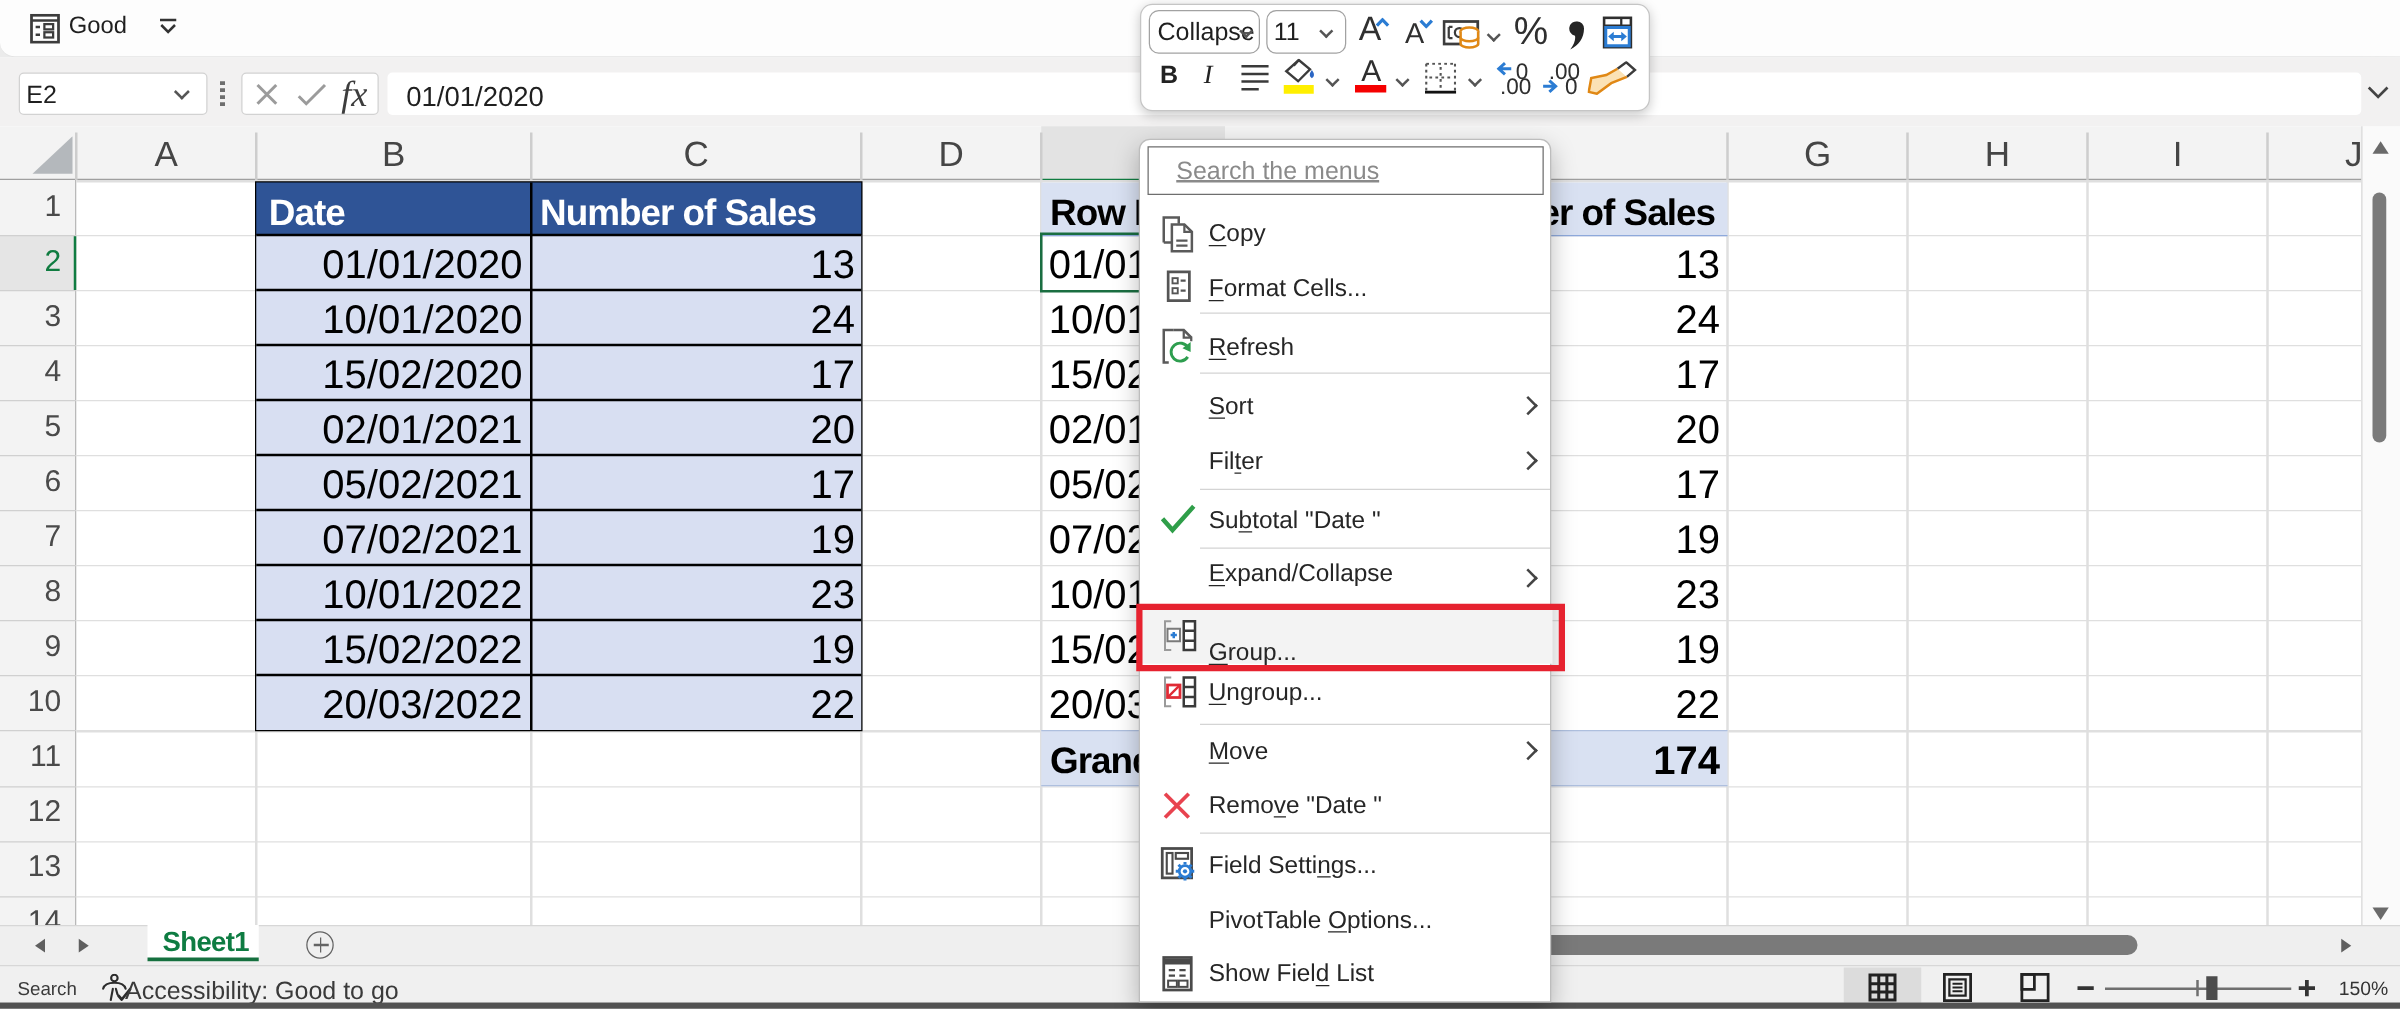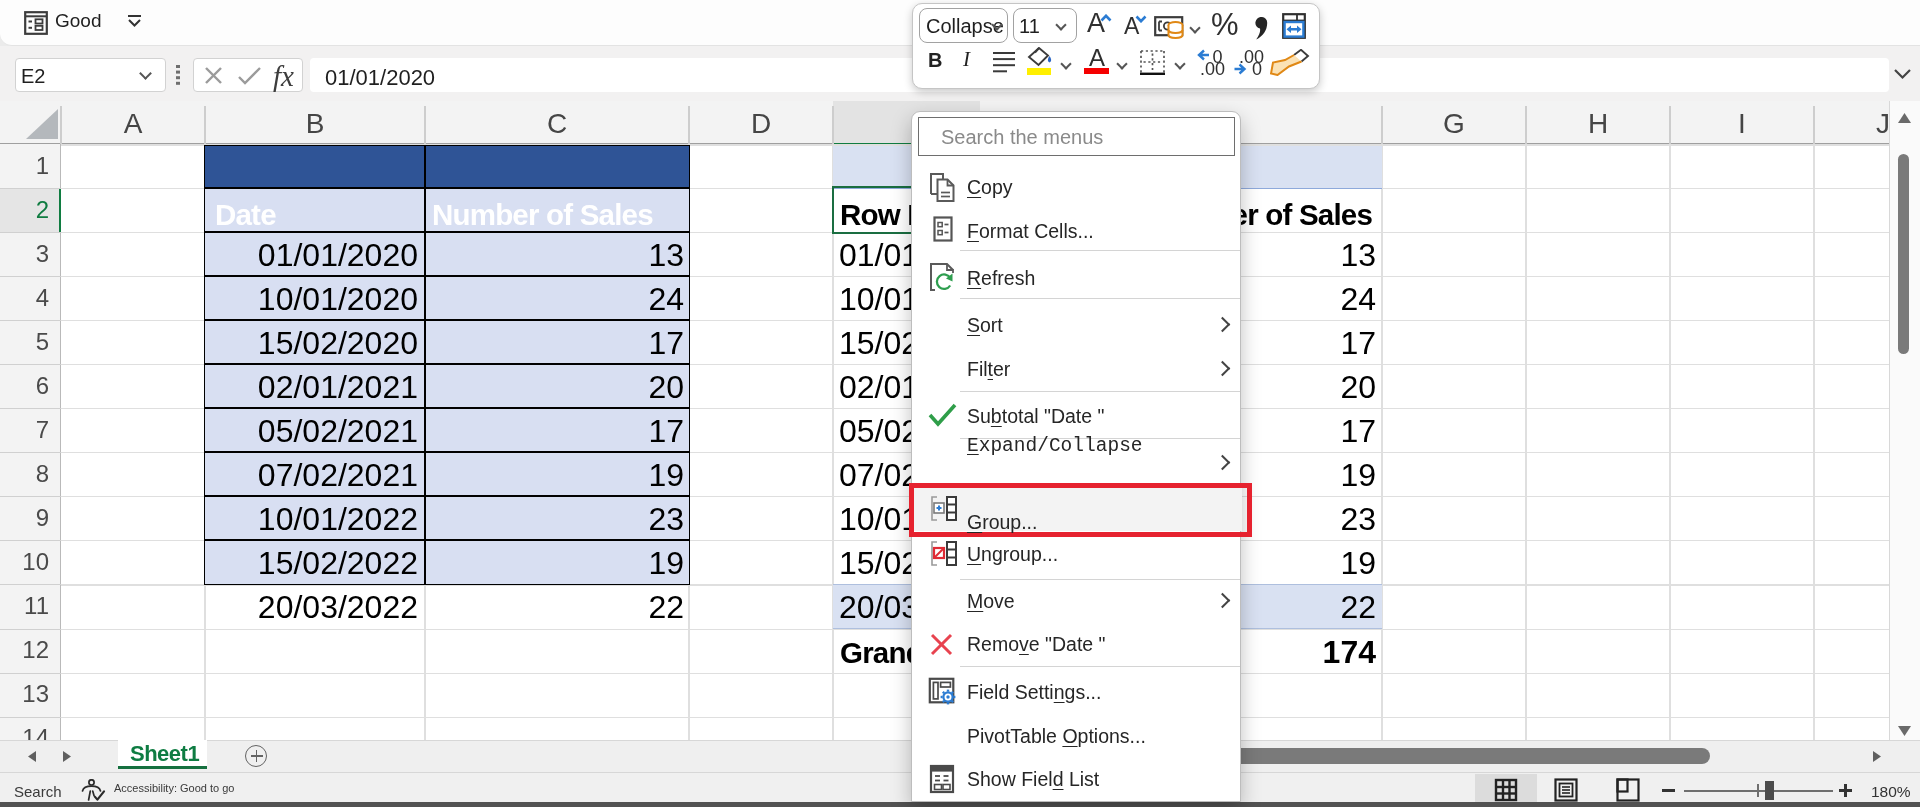--- a/index.html
+++ b/index.html
@@ -2,21 +2,21 @@
 <html><head>
 <meta charset="utf-8">
 <style>
 *{margin:0;padding:0;box-sizing:border-box;}
 html,body{width:1920px;height:807px;overflow:hidden;background:#fff;font-family:"Liberation Sans",sans-serif;}
 .abs{position:absolute;}
 .gl-v{position:absolute;width:1.5px;background:#dfdfdf;}
 .gl-h{position:absolute;height:1.5px;background:#dfdfdf;}
 .colhdr{position:absolute;top:101px;height:43px;color:#454545;font-size:28px;text-align:center;line-height:46px;}
 .rowhdr{position:absolute;left:0;width:59px;height:44px;line-height:44px;color:#4a4a4a;font-size:24px;text-align:right;padding-right:10px;}
-.cell{position:absolute;font-size:32px;color:#000;line-height:1;margin-top:44px;}
+.cell{position:absolute;font-size:32px;color:#000;line-height:1;}
 .menuitem{position:absolute;left:967px;font-size:19.5px;line-height:22px;color:#262626;}
 .menusep{position:absolute;left:960px;width:280px;height:1px;background:#d4d4d4;}
 .chev-r{position:absolute;width:11px;height:11px;border-top:2px solid #444;border-right:2px solid #444;transform:rotate(45deg);}
 .chev-d{position:absolute;width:9px;height:9px;border-right:2px solid #555;border-bottom:2px solid #555;transform:rotate(45deg);}
 u{text-decoration:underline;text-underline-offset:3px;}
 </style>
 </head>
 <body>
 
 <div class="abs" id="grid" style="left:0;top:101px;width:1920px;height:639px;background:#fff;"></div>
@@ -176,21 +176,21 @@
   </svg>
 
 <div class="abs" style="left:0;top:772px;width:1920px;height:30px;background:#f0f0f0;border-top:1px solid #d7d7d7;"></div>
 <div class="abs" style="left:14px;top:783px;font-size:15px;color:#3a3a3a;">Search</div>
 <svg class="abs" style="left:81px;top:779px;" width="26" height="24" viewBox="0 0 26 24">
   <circle cx="10.5" cy="3.4" r="2.6" fill="none" stroke="#2c2c2c" stroke-width="1.7"></circle>
   <path d="M1.5 12 C2.5 8 6 7.2 10.5 7.2 C15 7.2 18.5 8 19.5 12" fill="none" stroke="#2c2c2c" stroke-width="1.7" stroke-linecap="round"></path>
   <path d="M9.3 12 L7.6 21 M11.7 12 L13 16.5" fill="none" stroke="#2c2c2c" stroke-width="1.7" stroke-linecap="round"></path>
   <path d="M13.8 17.6 L16.4 20.6 L23 12.4" fill="none" stroke="#2c2c2c" stroke-width="2.2" stroke-linecap="round" stroke-linejoin="round"></path>
 </svg>
-<div class="abs" style="left:114px;top:782px;font-size:11px;color:#3a3a3a;">Accessibility: Good to go</div>
+<div class="abs" style="left:100px;top:782px;font-size:20px;color:#3a3a3a;">Accessibility: Good to go</div>
 
 <div class="abs" style="left:1475px;top:774px;width:62px;height:28px;background:#dcdcdc;"></div>
 <svg class="abs" style="left:1494px;top:778px;" width="24" height="24" viewBox="0 0 24 24">
   <rect x="2" y="2" width="20" height="20" fill="none" stroke="#222" stroke-width="2.4"></rect>
   <line x1="9" y1="2" x2="9" y2="22" stroke="#222" stroke-width="2.4"></line>
   <line x1="15.5" y1="2" x2="15.5" y2="22" stroke="#222" stroke-width="2.4"></line>
   <line x1="2" y1="9" x2="22" y2="9" stroke="#222" stroke-width="2.4"></line>
   <line x1="2" y1="15.5" x2="22" y2="15.5" stroke="#222" stroke-width="2.4"></line>
 </svg>
 <svg class="abs" style="left:1554px;top:778px;" width="24" height="24" viewBox="0 0 24 24">
@@ -204,21 +204,21 @@
   <rect x="1.5" y="1.5" width="21" height="21" fill="none" stroke="#222" stroke-width="2.2"></rect>
   <rect x="1.5" y="1.5" width="10" height="12" fill="none" stroke="#222" stroke-width="2.2"></rect>
 </svg>
 
 <div class="abs" style="left:1662px;top:789px;width:13px;height:2.6px;background:#333;"></div>
 <div class="abs" style="left:1684px;top:789.5px;width:149px;height:2.4px;background:#6f6f6f;"></div>
 <div class="abs" style="left:1757px;top:784px;width:2px;height:13px;background:#6f6f6f;"></div>
 <div class="abs" style="left:1765px;top:781px;width:9px;height:19px;background:#4c4c4c;"></div>
 <div class="abs" style="left:1839px;top:789px;width:13px;height:2.6px;background:#333;"></div>
 <div class="abs" style="left:1844.2px;top:783.8px;width:2.6px;height:13px;background:#333;"></div>
-<div class="abs" style="left:1871px;top:783px;font-size:15.5px;color:#333;">180%</div>
+<div class="abs" style="left:1871px;top:783px;font-size:15.5px;color:#333;">150%</div>
 
 <div class="abs" style="left:0;top:802px;width:1920px;height:5px;background:#525252;"></div>
 
 <div class="abs" style="left:204px;top:144.5px;width:486px;height:440px;border:2px solid #000;"></div>
 <div class="abs" style="left:205px;top:145.5px;width:484px;height:42.5px;background:#2f5496;"></div>
 <div class="abs" style="left:205px;top:188px;width:484px;height:396px;background:#d8dff2;"></div>
 
 <div class="abs" style="left:423.5px;top:145.5px;width:2px;height:438px;background:#000;"></div>
 <div class="abs" style="left:205px;top:187px;width:484px;height:1.8px;background:#000;"></div>
 <div class="abs" style="left:205px;top:231px;width:484px;height:1.8px;background:#000;"></div>
@@ -371,38 +371,38 @@
 </svg>
 
 <svg class="abs" style="left:1270px;top:49px;" width="40" height="27" viewBox="0 0 40 27">
   <path d="M24 6 L31 0.8 L38 7 L31.5 12.5" fill="#fff" stroke="#3c3c3c" stroke-width="1.9"></path>
   <path d="M24 6 L15 11 L3 13.5 L1 24.5 L7.5 26 L19 17.5 L31.5 12.5" fill="#fbe2b5" stroke="#e08815" stroke-width="2"></path>
 </svg>
 
 <div class="abs" style="left:911px;top:111px;width:330px;height:691px;background:#fff;border:1px solid #bdbdbd;border-radius:9px 9px 0 0;box-shadow:0 8px 20px rgba(0,0,0,0.25);"></div>
 
 <div class="abs" style="left:918px;top:117px;width:317px;height:39px;background:#fff;border:1.5px solid #6e6e6e;"></div>
-<div class="abs" style="left:941px;top:126px;font-size:20px;color:#8a8a8a;">Search the menus</div>
+<div class="abs" style="left:941px;top:126px;font-size:20px;color:#8a8a8a;text-decoration:underline;">Search the menus</div>
 
 <div class="abs" style="left:913px;top:488px;width:329px;height:43px;background:#f3f3f3;"></div>
 <div class="abs" style="left:908.5px;top:483px;width:343px;height:53.5px;border:5.5px solid #e6222f;"></div>
 
 <div class="menuitem" style="top:176px;"><u>C</u>opy</div>
 <div class="menuitem" style="top:220px;"><u>F</u>ormat Cells...</div>
 <div class="menusep" style="top:250px;"></div>
 <div class="menuitem" style="top:267px;"><u>R</u>efresh</div>
 <div class="menusep" style="top:298px;"></div>
 <div class="menuitem" style="top:314px;"><u>S</u>ort</div>
 <div class="chev-r" style="left:1217px;top:319px;"></div>
 <div class="menuitem" style="top:357.5px;">Fil<u>t</u>er</div>
 <div class="chev-r" style="left:1217px;top:363px;"></div>
 <div class="menusep" style="top:391px;"></div>
 <div class="menuitem" style="top:404.5px;">Su<u>b</u>total "Date "</div>
 <div class="menusep" style="top:437.5px;"></div>
-<div class="menuitem" style="top:435px;font-family:Liberation Mono, monospace;"><u>E</u>xpand/Collapse</div>
+<div class="menuitem" style="top:448px;"><u>E</u>xpand/Collapse</div>
 <div class="chev-r" style="left:1217px;top:457px;"></div>
 <div class="menuitem" style="top:499px;margin-top:12px;"><u>G</u>roup...</div>
 <div class="menuitem" style="top:543px;"><u>U</u>ngroup...</div>
 <div class="menusep" style="top:579px;"></div>
 <div class="menuitem" style="top:589.5px;"><u>M</u>ove</div>
 <div class="chev-r" style="left:1217px;top:595px;"></div>
 <div class="menuitem" style="top:633px;">Remo<u>v</u>e "Date "</div>
 <div class="menusep" style="top:666px;"></div>
 <div class="menuitem" style="top:680.5px;">Field Setti<u>n</u>gs...</div>
 <div class="menuitem" style="top:724.5px;">PivotTable <u>O</u>ptions...</div>

